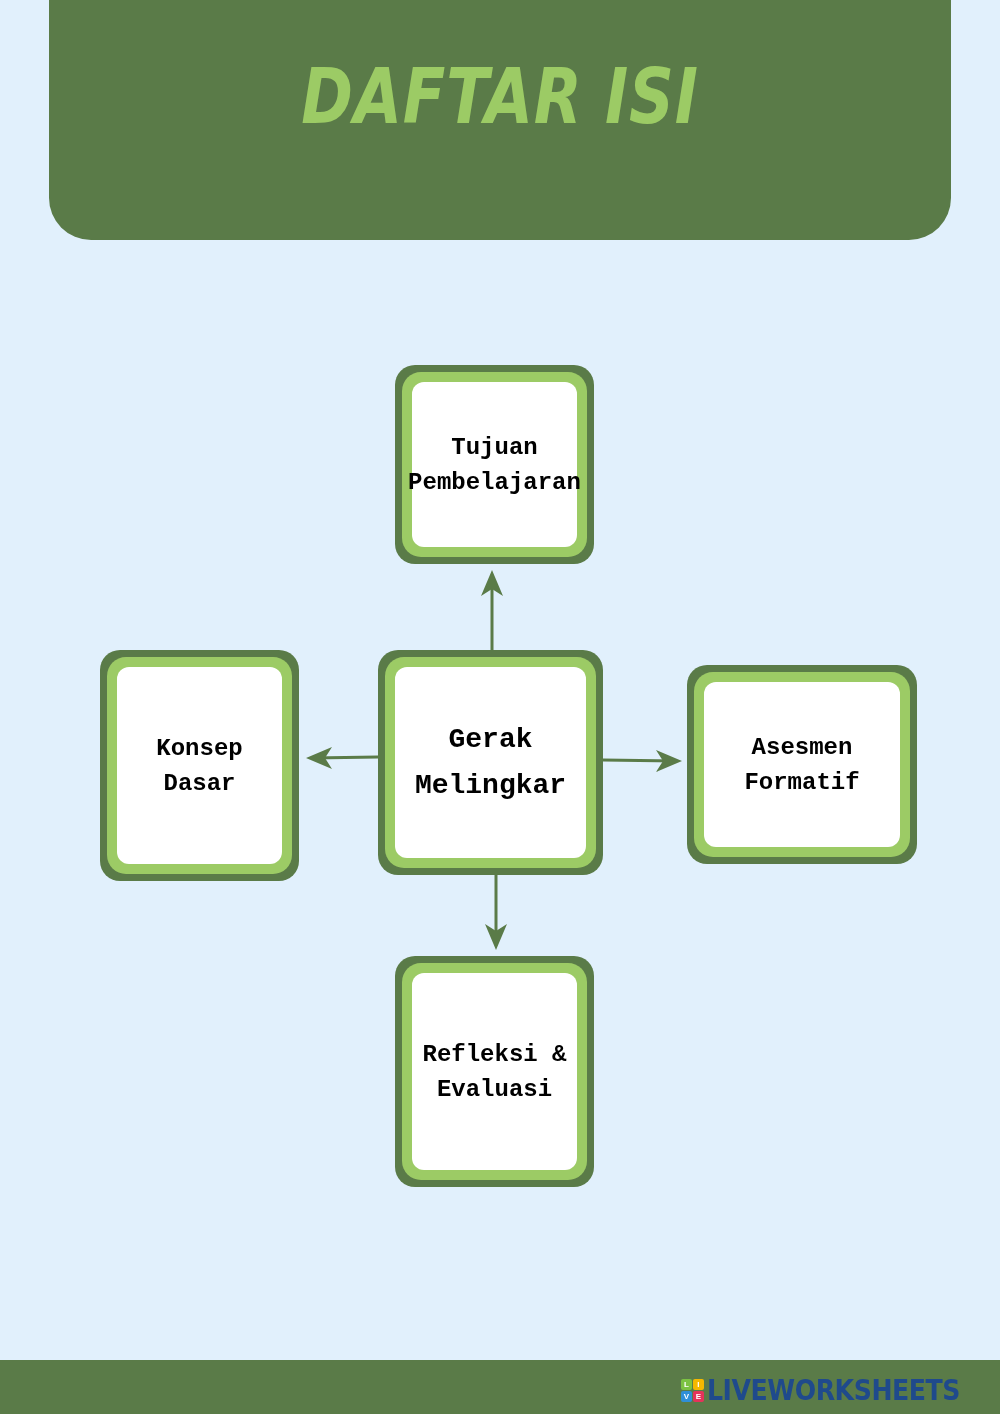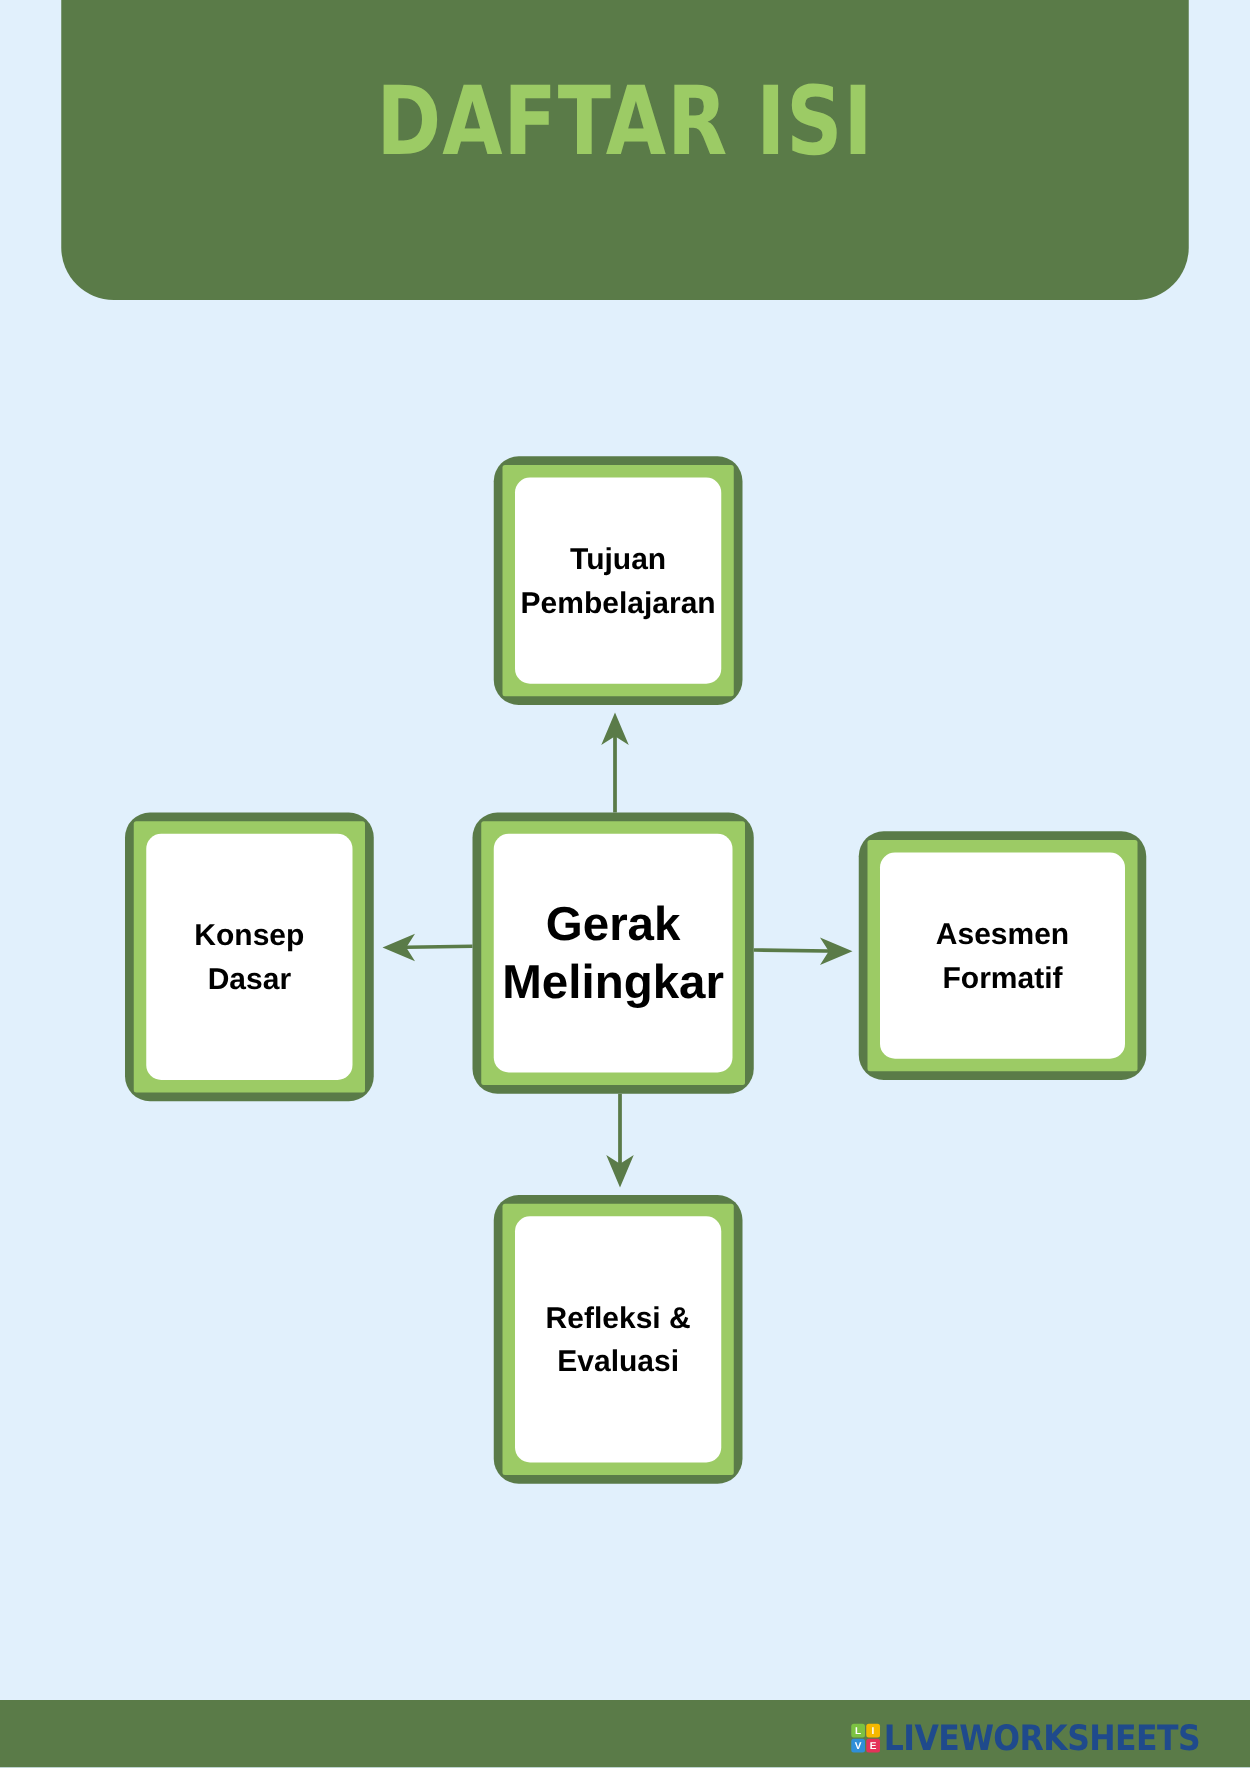--- a/index.html
+++ b/index.html
@@ -3,43 +3,43 @@
   <meta charset="utf-8">
   <style>
     html, body { margin: 0; padding: 0; }
     body {
       width: 1000px; height: 1414px; position: relative; overflow: hidden;
       background: #e1f0fc;
       font-family: "Liberation Sans", sans-serif;
     }
     .header {
       position: absolute; left: 49px; top: 0; width: 902px; height: 240px;
-      background: #5a7b48; border-radius: 0 0 42px 42px;
+      background: #5a7b48; border-radius: 0 0 42px 42px; font-style: italic;
     }
     .title {
       position: absolute; left: 0; right: 0; top: 52px; text-align: center;
       color: #9ccb65; font-family: "DejaVu Sans", sans-serif; font-weight: bold;
       font-size: 76px; letter-spacing: 1px; transform: scaleX(0.82);
     }
     .node {
       position: absolute; box-sizing: border-box;
       background: #5a7b48; border-radius: 20px; padding: 7px;
     }
     .node .mid {
       width: 100%; height: 100%; box-sizing: border-box;
-      background: #9ccb65; border-radius: 2px; padding: 10px;
+      background: #9ccb65; border-radius: 19px; padding: 10px; font-family: Liberation Mono, monospace;
     }
     .node .inner {
       width: 100%; height: 100%; box-sizing: border-box;
       background: #ffffff; border-radius: 12px;
       display: flex; align-items: center; justify-content: center;
       text-align: center; color: #000; font-weight: bold;
       font-size: 24px; line-height: 35px; padding: 4px;
     }
-    .node.center .inner { font-size: 38px; line-height: 46px; text-align: center; }
+    .node.center .inner { font-size: 28px; line-height: 46px; text-align: center; }
     .label-text { white-space: pre-line; }
     svg.arrows { position: absolute; left: 0; top: 0; }
     .footer {
       position: absolute; left: 0; bottom: 0; width: 1000px; height: 54px;
       background: #5a7b48;
     }
     .brand {
       position: absolute; right: 12px; top: 14px; display: flex; align-items: center;
     }
     .brand-logo {

